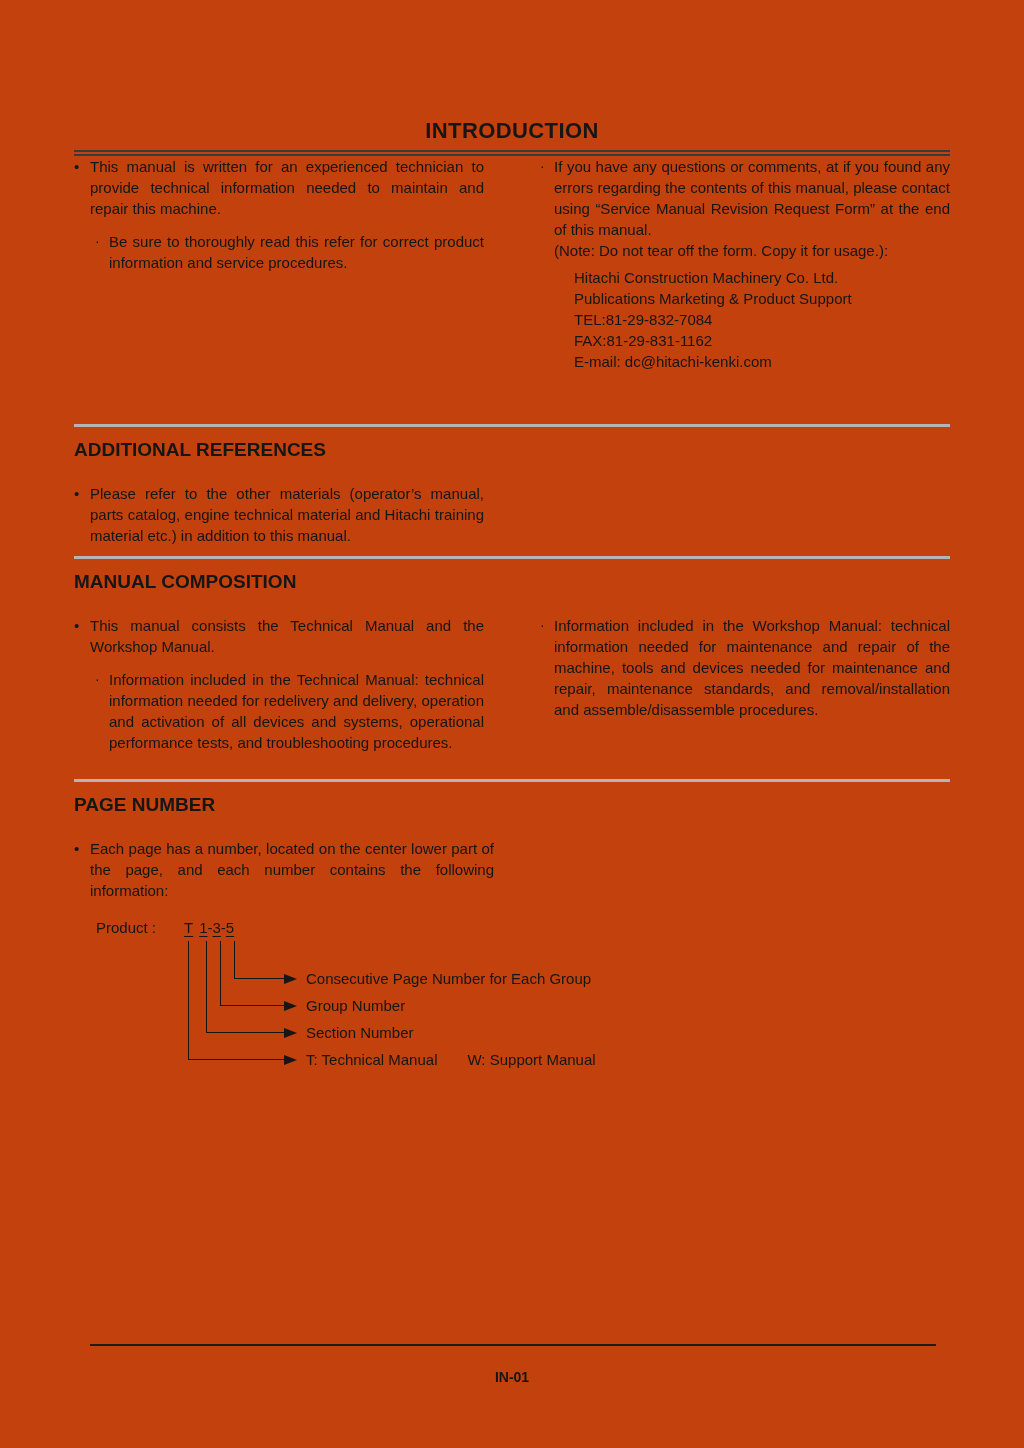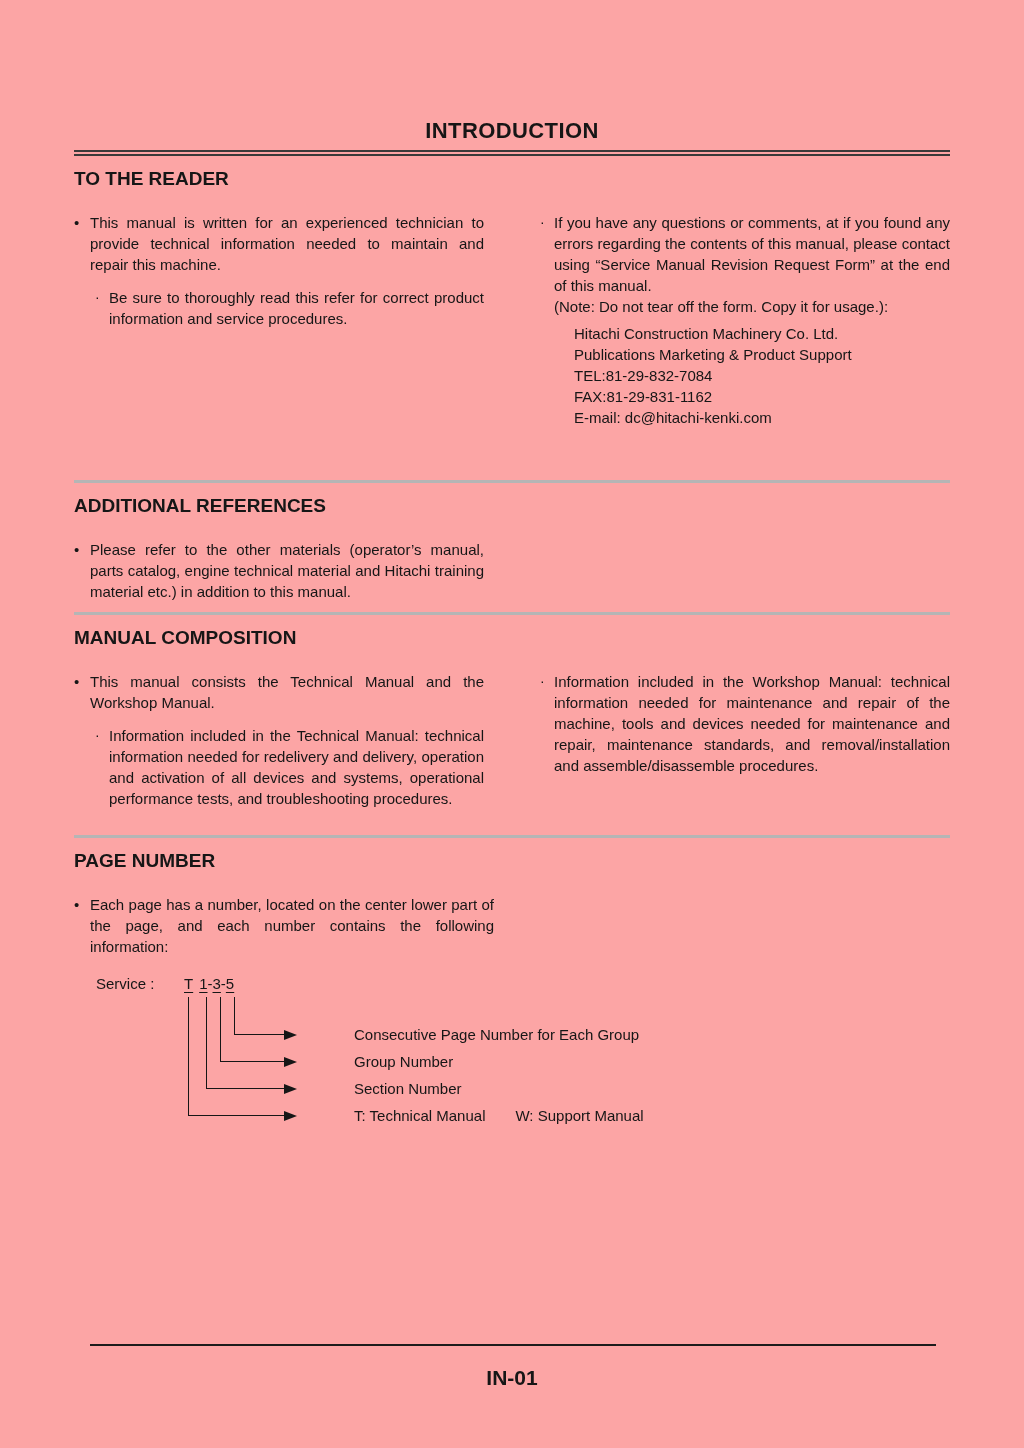--- a/index.html
+++ b/index.html
@@ -1,20 +1,20 @@
 <!DOCTYPE html>
 <html><head>
 <meta charset="utf-8">
 <style>
   * { box-sizing: border-box; }
   html, body { margin: 0; padding: 0; background: #e8e8e8; }
   .page {
     width: 1024px; height: 1448px;
     margin: 0 auto;
-    background: #fca5a5;
+    background: #c2410c;
     position: relative;
     overflow: hidden;
     font-family: "Liberation Sans", "DejaVu Sans", sans-serif;
     color: #161616;
     font-size: 15px;
     line-height: 21px;
   }
   .content { padding: 0 74px; }
 
   .doc-title {
@@ -77,46 +77,45 @@
     border-left: 1px solid #161616;
     border-bottom: 1px solid #161616;
   }
   .arrowhead {
     position: absolute;
     width: 0; height: 0;
     border-top: 5px solid transparent;
     border-bottom: 5px solid transparent;
     border-left: 13px solid #161616;
   }
-  .diag-label { position: absolute; white-space: nowrap; margin-left: 48px; }
+  .diag-label { position: absolute; white-space: nowrap; }
   .diag-label .second { margin-left: 30px; }
 
   .footer-rule {
     position: absolute;
     left: 90px; right: 88px; bottom: 102px;
     border-top: 2px solid #1c1c1c;
   }
   .footer-text {
     position: absolute;
     left: 0; right: 0; bottom: 60px;
     text-align: center;
-    font-size: 21px; font-weight: 700;
+    font-size: 14px; font-weight: 700;
   }
 </style>
 </head>
 <body>
 
 <div class="page">
   <div class="content">
 
     <h1 class="doc-title">INTRODUCTION</h1>
     <div class="title-rule"></div>
 
     <section>
-      <h2 class="sec-head">TO THE READER</h2>
       <div class="columns">
         <div class="col">
           <div class="li main">
             <span class="marker">•</span>
             <p>This manual is written for an experienced technician to provide technical information needed to maintain and repair this machine.</p>
           </div>
           <div class="li sub indent">
             <span class="marker">·</span>
             <p>Be sure to thoroughly read this refer for correct product information and service procedures.</p>
           </div>
@@ -179,21 +178,21 @@
     <section>
       <h2 class="sec-head">PAGE NUMBER</h2>
       <div class="pn-body">
         <div class="li main">
           <span class="marker">•</span>
           <p>Each page has a number, located on the center lower part of the page, and each number contains the following information:</p>
         </div>
       </div>
 
       <div class="example-line">
-        <span class="prefix">Service :</span>
+        <span class="prefix">Product :</span>
         <span class="chars">
           <span class="ex-char">T</span><span class="ex-char gap">1</span><span>-</span><span class="ex-char">3</span><span>-</span><span class="ex-char">5</span>
         </span>
       </div>
 
       <div class="diagram">
 
         <div class="connector" style="left:160px; width:50px; height:38px;"></div>
         <div class="arrowhead" style="left:210px; top:33px;"></div>
         <div class="diag-label" style="left:232px; top:27px;"><span>Consecutive Page Number for Each Group</span></div>

